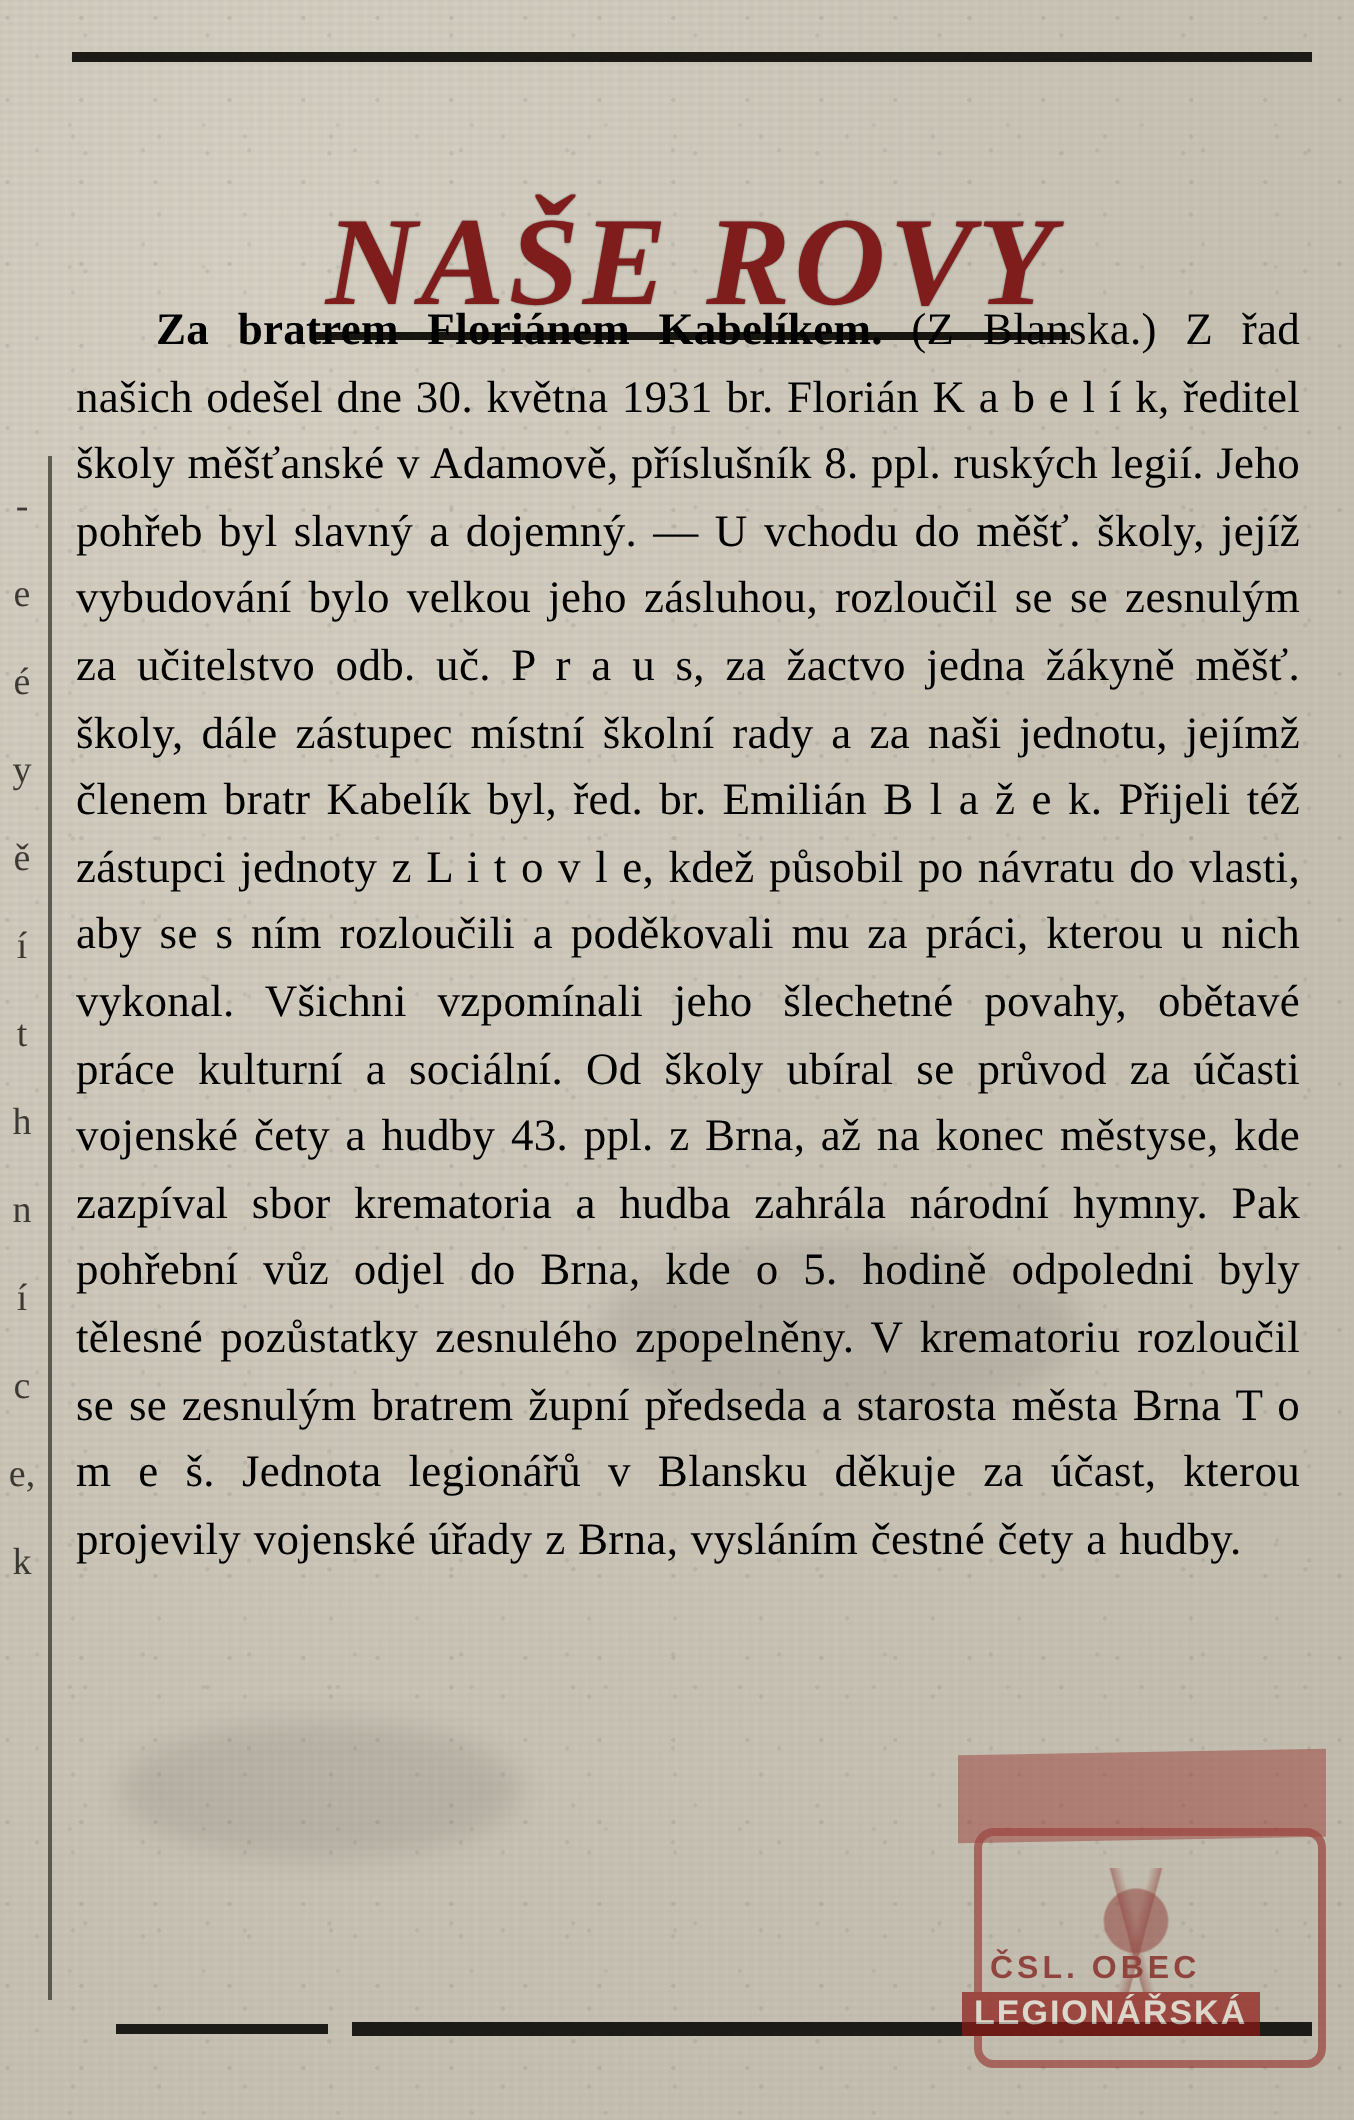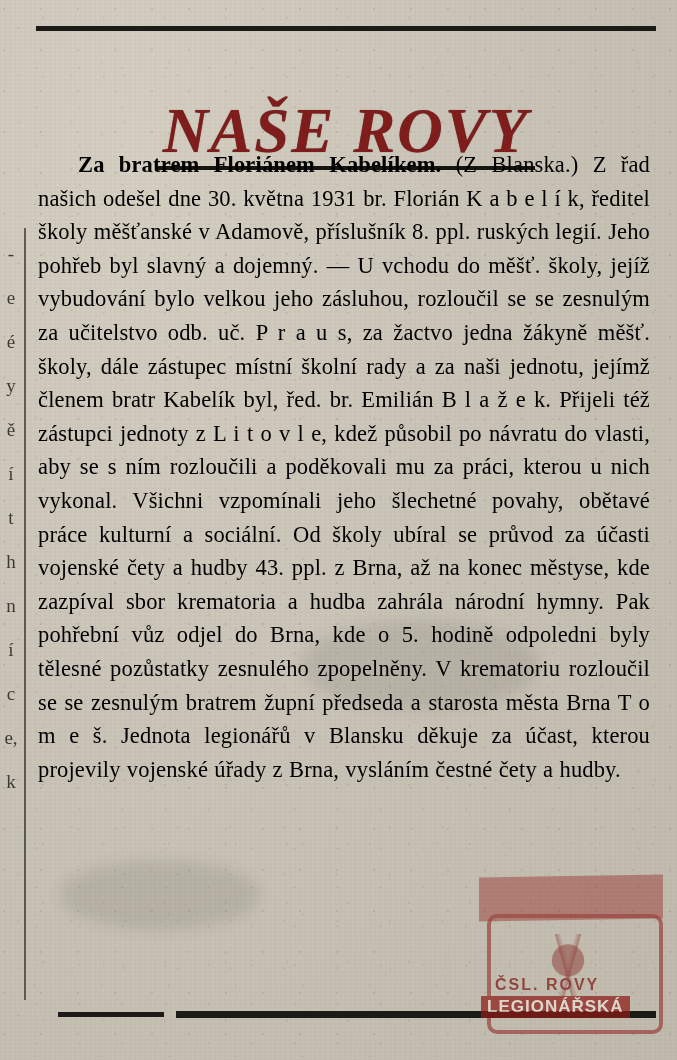--- a/index.html
+++ b/index.html
@@ -240,16 +240,16 @@
 
     <div class="rule-bottom"></div>
   </div>
 
   <div class="stamp">
     <div class="band"></div>
     <div class="ring"></div>
     <div class="emblem">
         <div class="lion"></div>
       </div>
-    <div class="txt1">ČSL. ROVY</div>
+    <div class="txt1">ČSL. OBEC</div>
     <div class="txt2">LEGIONÁŘSKÁ</div>
   </div>
 </div>
 
 </body></html>

